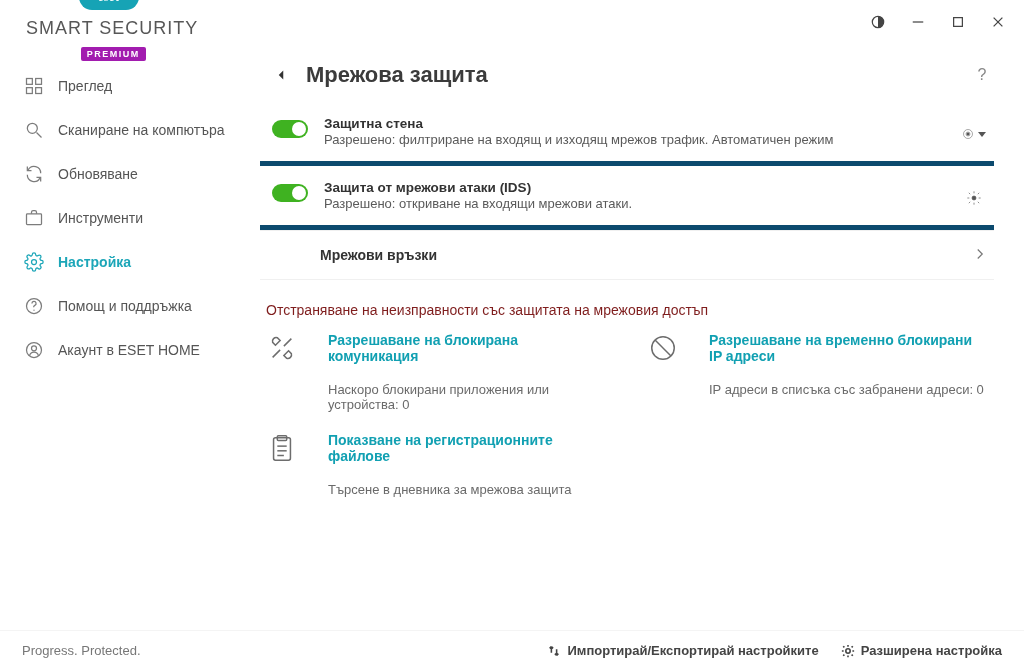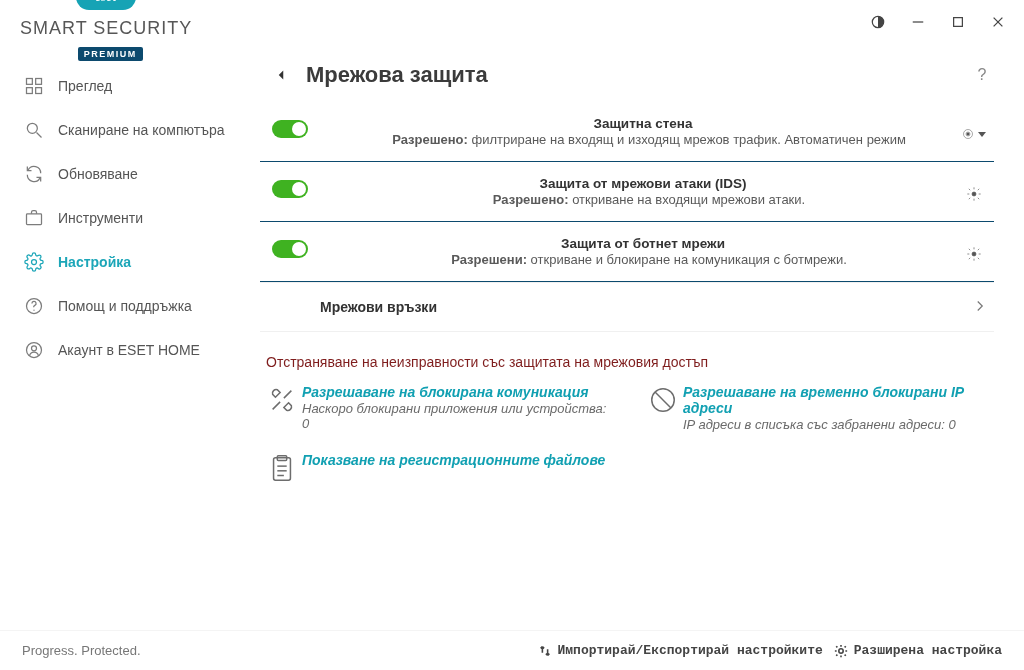--- a/index.html
+++ b/index.html
@@ -29,25 +29,25 @@
     flex-direction: column;
   }
   .brand-logo .eset-badge {
     width: 60px; height: 26px;
   }
   .brand-title {
     font-size: 18px;
     letter-spacing: 1px;
     color: #575757;
     font-weight: 300;
-    margin-left: 0;
+    margin-left: 6px;
   }
   .premium-badge {
     margin-left: 8px;
-    background: #0c4a6e;
+    background: #a21caf;
     color: #fff;
     font-size: 9px;
     letter-spacing: 1.5px;
     padding: 2px 6px;
     border-radius: 2px;
     font-weight: 600;
   }
   .win-controls {
     margin-left: auto;
     display: flex;
@@ -105,43 +105,42 @@
   }
   .help-q {
     margin-left: auto;
     color:#888; font-size:16px;
     width:24px;height:24px;display:flex;align-items:center;justify-content:center;
   }
   .setting-row {
     display: flex;
     align-items: flex-start;
     padding: 14px 8px 14px 12px;
-    border-bottom: 1px solid #0c4a6e;
-    text-align: center;
+    border-bottom: 5px solid #0c4a6e;
   }
   .setting-row:last-of-type { border-bottom: none; }
   .toggle {
     position: relative;
     width: 36px; height: 18px;
     background: #3fb221;
     border-radius: 10px;
     margin-right: 16px;
     margin-top: 4px;
     flex-shrink:0;
   }
   .toggle::after {
     content:"";
     position:absolute;
     width:14px;height:14px;border-radius:50%;
     background:#fff; top:2px; right:2px;
   }
   .setting-body { flex:1; }
   .setting-title { font-weight:600; font-size:13.5px; color:#333; }
   .setting-desc { color:#5a5a5a; font-size:13px; margin-top:1px;}
-  .setting-desc .allowed { font-weight:700;margin-left:12px; }
+  .setting-desc .allowed { font-weight:400; }
   .row-gear {
     width:24px;height:24px;display:flex;align-items:center;justify-content:center;
     color:#555; flex-shrink:0; margin-top:6px;
   }
   .row-gear svg{width:16px;height:16px;stroke:#555;fill:#555;}
   .row-gear.caret::after{
     content:""; display:inline-block; margin-left:4px;
     border-left:4px solid transparent;border-right:4px solid transparent;
     border-top:5px solid #555;
   }
@@ -157,39 +156,39 @@
     padding: 22px 0 10px 6px;
     font-size: 14px;
     color:#7f1d1d;
   }
   .trouble-grid {
     display:grid;
     grid-template-columns: 1fr 1fr;
     gap: 20px 40px;
     padding: 4px 6px;
   }
-  .trouble-item { display:flex; gap:4px;font-style:italic; }
+  .trouble-item { display:flex; gap:30px; }
   .trouble-icon {
     width:32px;height:32px;flex-shrink:0;display:flex;align-items:center;justify-content:center;
   }
   .trouble-icon svg{width:30px;height:30px;stroke:#6d6d6d;fill:none;stroke-width:1.6;}
   .trouble-title { color:#11a0b2; font-size:14px; font-weight:600; }
-  .trouble-desc { color:#6a6a6a; font-size:13px; margin-top:1px;}
+  .trouble-desc { color:#6a6a6a; font-size:13px; margin-top:18px;}
   
   .footer {
     height: 40px;
     display:flex;
     align-items:center;
     padding: 0 22px;
     border-top: 1px solid #f4f4f4;
     color:#777;
     font-size:13px;
     justify-content:flex-end;
   }
-  .footer-right { margin-left:auto; display:flex; align-items:center; gap:11px;font-family:Liberation Mono, monospace;}
+  .footer-right { margin-left:auto; display:flex; align-items:center; gap:22px;}
   .footer-link { display:flex; align-items:center; gap:6px; color:#444; font-weight:600; font-size:13px;}
   .footer-link svg{width:14px;height:14px;stroke:#444;fill:none;stroke-width:1.8;}
 </style>
 </head>
 <body>
 
 <div class="titlebar">
   <div class="brand-logo">
     <svg class="eset-badge" viewBox="0 0 60 26">
       <rect x="0" y="0" width="60" height="26" rx="13" fill="#16a3b5"></rect>
@@ -330,33 +329,20 @@
         <div class="setting-desc"><span class="allowed">Разрешено:</span> <span>откриване на входящи мрежови атаки.</span></div>
       </div>
       <div class="row-gear">
         <svg viewBox="0 0 24 24">
             <circle cx="12" cy="12" r="3"></circle>
             <path d="M12 2v3M12 19v3M4.2 4.2l2.1 2.1M17.7 17.7l2.1 2.1M2 12h3M19 12h3M4.2 19.8l2.1-2.1M17.7 6.3l2.1-2.1" stroke="#555"></path>
           </svg>
       </div>
     </div>
 
-    <div class="setting-row">
-      <div class="toggle"></div>
-      <div class="setting-body">
-        <div class="setting-title">Защита от ботнет мрежи</div>
-        <div class="setting-desc"><span class="allowed">Разрешени:</span> <span>откриване и блокиране на комуникация с ботмрежи.</span></div>
-      </div>
-      <div class="row-gear">
-        <svg viewBox="0 0 24 24">
-            <circle cx="12" cy="12" r="3"></circle>
-            <path d="M12 2v3M12 19v3M4.2 4.2l2.1 2.1M17.7 17.7l2.1 2.1M2 12h3M19 12h3M4.2 19.8l2.1-2.1M17.7 6.3l2.1-2.1" stroke="#555"></path>
-          </svg>
-      </div>
-    </div>
 
     <div class="link-row">
       <span>Мрежови връзки</span>
       <span class="chev">
         <svg viewBox="0 0 16 16" width="12" height="12">
             <path d="M5 2 L11 8 L5 14" fill="none" stroke="#777" stroke-width="1.6"></path>
           </svg>
       </span>
     </div>
 
@@ -392,20 +378,21 @@
           <svg viewBox="0 0 32 32">
               <rect x="7" y="5" width="18" height="24" rx="2"></rect>
               <rect x="11" y="3" width="10" height="5" rx="1"></rect>
               <line x1="11" y1="14" x2="21" y2="14"></line>
               <line x1="11" y1="19" x2="21" y2="19"></line>
               <line x1="11" y1="24" x2="18" y2="24"></line>
             </svg>
         </span>
         <div>
           <div class="trouble-title">Показване на регистрационните файлове</div>
+          <div class="trouble-desc">Търсене в дневника за мрежова защита</div>
         </div>
       </div>
     </div>
   </div>
 </div>
 
 <div class="footer">
   <span>Progress. Protected.</span>
   <div class="footer-right">
     <span class="footer-link">

